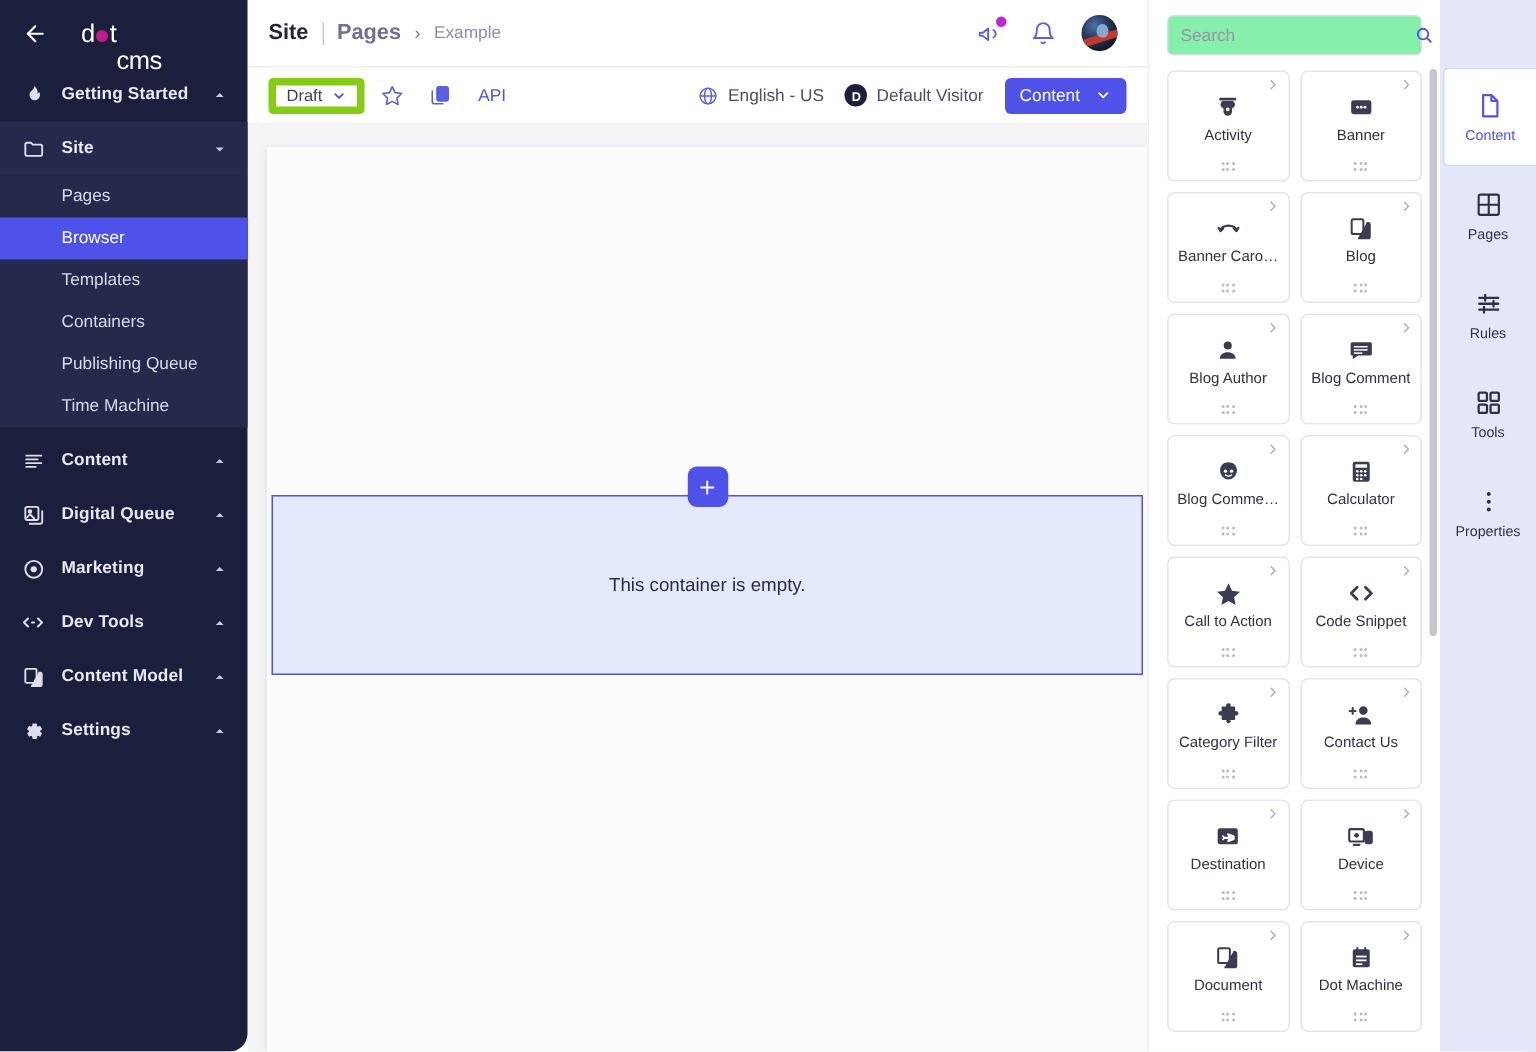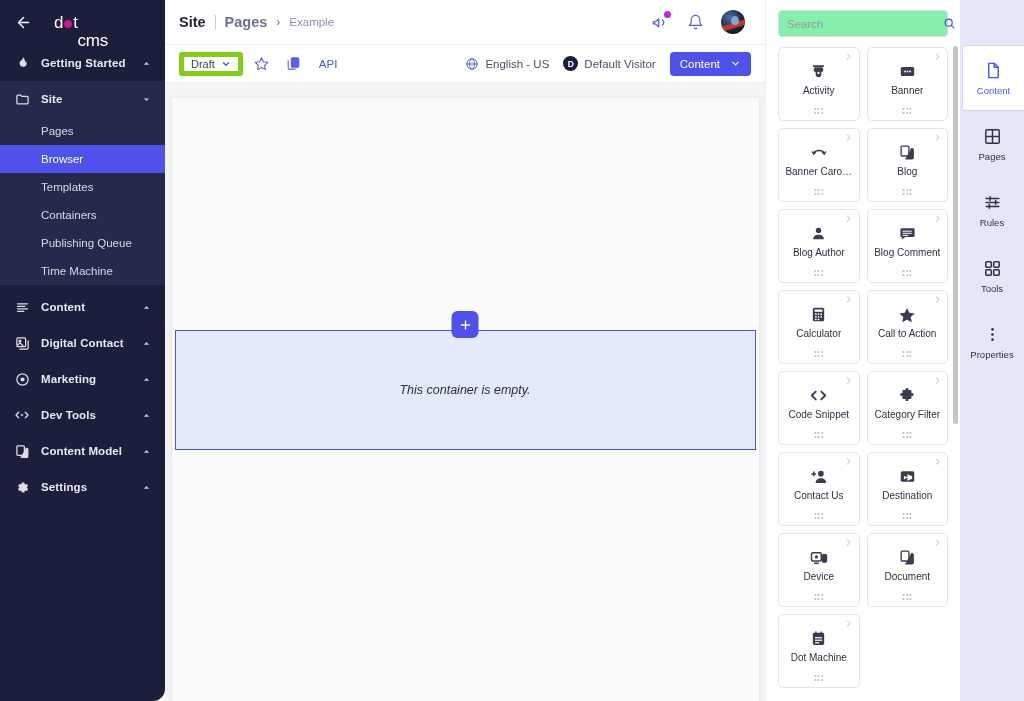--- a/index.html
+++ b/index.html
@@ -126,24 +126,23 @@
   .publish-btn {
     height: 24px; background: #4E52E8; border-radius: 4px;
     display: flex; align-items: center; gap: 10px; padding: 0 10px;
     color: #fff; font-size: 11.5px; cursor: pointer; font-weight: 500;
   }
   .publish-btn .pchev { display: flex; align-items: center; }
 
   
   .editor-wrap {
     flex: 1; background: #F4F4F7;
-    display: flex; justify-content: center;
+    display: flex; justify-content: flex-end;
     padding: 15px 0 0 0; overflow: hidden;
     position: relative;
-    font-style: italic;
   }
   .page-canvas {
     width: 587px; background: #FBFBFC;
     box-shadow: 0 1px 5px rgba(30,30,60,.10);
     position: relative;
     height: 100%;
   }
   .container-box {
     position: absolute;
     left: 3px; right: 3px; top: 232px; height: 120px;
@@ -323,21 +322,21 @@
 
     <div class="sb-group">
       <span class="g-ico">
         <svg width="15" height="15" viewBox="0 0 24 24" fill="none" stroke="currentColor" stroke-width="2">
             <rect x="3" y="3" width="14" height="14" rx="2"></rect>
             <path d="M21 7v12a2 2 0 0 1-2 2H7"></path>
             <circle cx="8" cy="8" r="1.4" fill="currentColor"></circle>
             <path d="M4 15l4-4 5 5"></path>
           </svg>
       </span>
-      <span class="g-label">Digital Contact</span>
+      <span class="g-label">Digital Queue</span>
       <span class="g-chev">
         <svg width="9" height="9" viewBox="0 0 24 24" fill="currentColor">
             <polygon points="12,8 19,15 5,15"></polygon>
           </svg>
       </span>
     </div>
 
     <div class="sb-group">
       <span class="g-ico">
         <svg width="15" height="15" viewBox="0 0 24 24" fill="none" stroke="currentColor" stroke-width="2">
@@ -645,20 +644,44 @@
           <span class="c-grip">
               <i></i>
               <i></i>
               <i></i>
               <i></i>
               <i></i>
               <i></i>
             </span>
         </div>
 
+        <div class="card">
+          <span class="c-chev">
+              <svg width="9" height="9" viewBox="0 0 24 24" fill="none" stroke="currentColor" stroke-width="2.4" stroke-linecap="round" stroke-linejoin="round">
+                <polyline points="9 5 16 12 9 19"></polyline>
+              </svg>
+            </span>
+          <span class="c-ico">
+              <svg width="18" height="18" viewBox="0 0 24 24" fill="currentColor">
+                <path d="M12 2.8c-4.3 0-7.5 2.8-7.5 7 0 4.6 3.3 8.4 7.5 8.4s7.5-3.8 7.5-8.4c0-4.2-3.2-7-7.5-7z"></path>
+                <circle cx="9.3" cy="10.8" r="1.5" fill="#fff"></circle>
+                <circle cx="14.7" cy="10.8" r="1.5" fill="#fff"></circle>
+                <path d="M9.4 14.2a4 4 0 0 0 5.2 0" stroke="#fff" stroke-width="1.4" fill="none" stroke-linecap="round"></path>
+              </svg>
+            </span>
+          <span class="c-label">Blog Comme…</span>
+          <span class="c-grip">
+              <i></i>
+              <i></i>
+              <i></i>
+              <i></i>
+              <i></i>
+              <i></i>
+            </span>
+        </div>
 
         <div class="card">
           <span class="c-chev">
               <svg width="9" height="9" viewBox="0 0 24 24" fill="none" stroke="currentColor" stroke-width="2.4" stroke-linecap="round" stroke-linejoin="round">
                 <polyline points="9 5 16 12 9 19"></polyline>
               </svg>
             </span>
           <span class="c-ico">
               <svg width="17" height="17" viewBox="0 0 24 24" fill="currentColor">
                 <rect x="4" y="2.5" width="16" height="19" rx="2.2"></rect>

